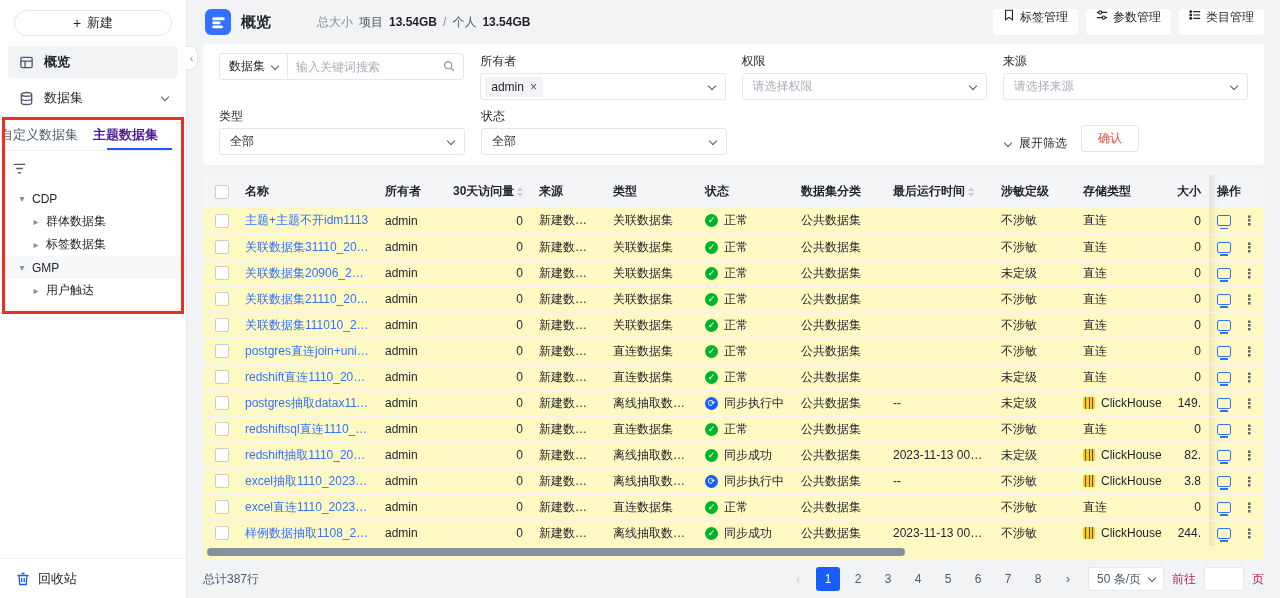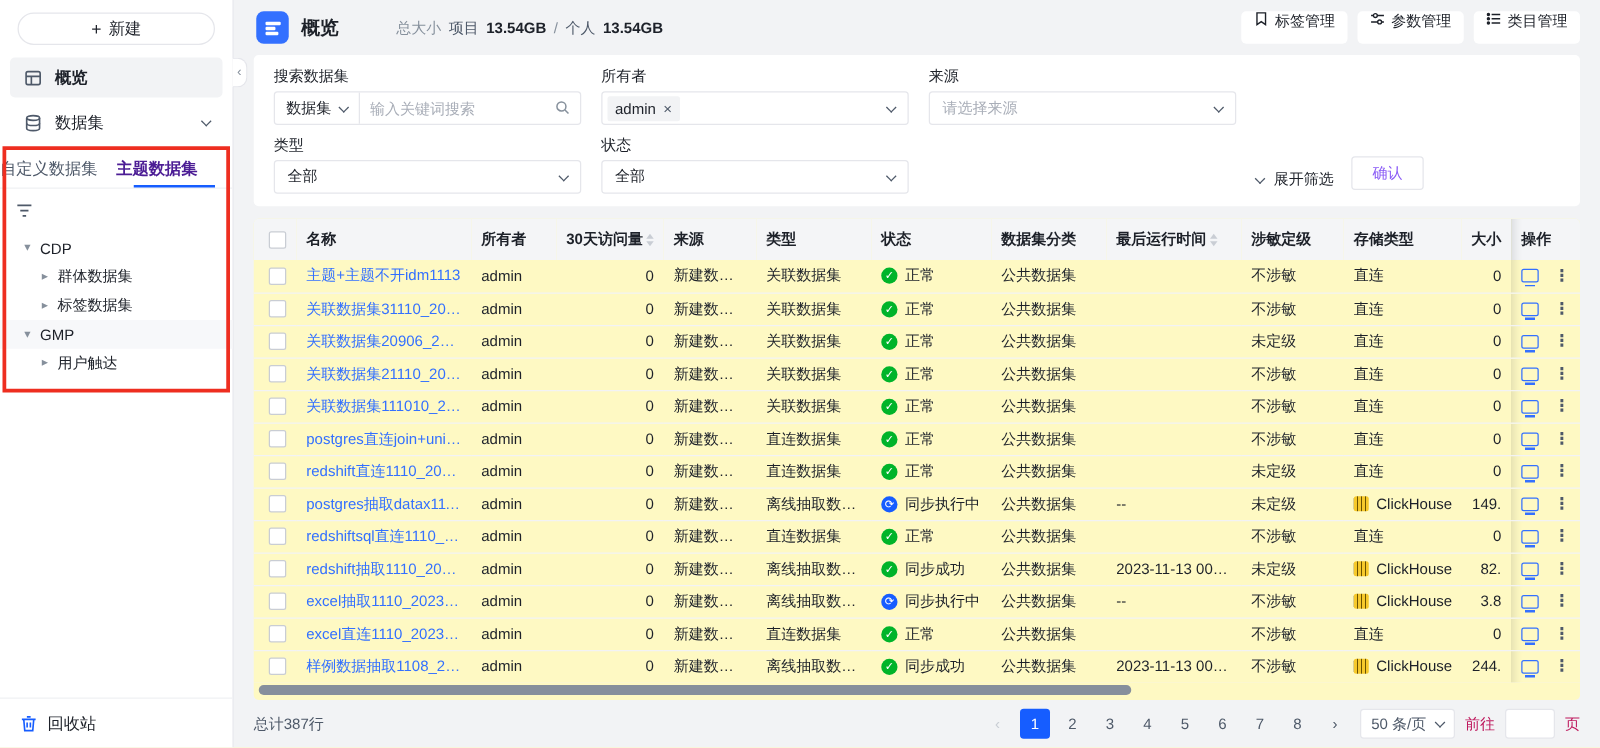--- a/index.html
+++ b/index.html
@@ -59,21 +59,21 @@
   .combo-input{flex:1;border:none;outline:none;padding:0 24px 0 8px;font-size:12px;min-width:0;font-family:inherit;background:transparent;color:#1d2129}
   .combo-input::placeholder{color:#a9aeb8}
   .search-combo .sicon{position:absolute;right:8px;top:6px;display:flex}
   .select{height:27px;border:1px solid #e5e6eb;border-radius:3px;background:#fff;display:flex;align-items:center;justify-content:space-between;padding:0 10px;font-size:12px;cursor:pointer}
   .select .ph{color:#a9aeb8}
   .select.owner{padding-left:4px}
   .tag{display:inline-flex;align-items:center;gap:6px;background:#f2f3f5;border-radius:2px;height:20px;padding:0 6px;font-size:12px}
   .tag .x{color:#4e5969;cursor:pointer}
   .filter-actions{display:flex;align-items:flex-end;gap:14px;padding-bottom:3px}
   .expand-link{display:flex;align-items:center;gap:8px;font-size:12px;cursor:pointer}
-  .confirm-btn{height:27px;padding:0 16px;background:#fff;border:1px solid #e5e6eb;border-radius:3px;font-size:12px;color:#8b5cf6;cursor:pointer;font-family:inherit}
+  .confirm-btn{height:27px;padding:0 16px;background:#fff;border:1px solid #e5e6eb;border-radius:3px;font-size:12px;color:#ef4444;cursor:pointer;font-family:inherit}
 
   
   .table-card{background:#fef9c3;border-radius:4px;margin-top:10px;flex:1;min-height:0;display:flex;flex-direction:column;overflow:hidden}
   .table-clip{flex:1;overflow:hidden}
   table.dtable{border-collapse:collapse;table-layout:fixed;width:1062px;font-size:12px}
   .dtable th{height:33px;background:#f4f5f7;font-weight:600;color:#1d2129;text-align:left;padding:0 8px;white-space:nowrap;overflow:hidden}
   .dtable td{height:26px;border-bottom:1px solid #f2f3f5;padding:0 8px;white-space:nowrap;overflow:hidden;text-overflow:ellipsis;color:#1d2129}
   .dtable th:first-child,.dtable td:first-child{padding-left:12px}
   .right{text-align:right}
   .name-link{color:#3370ff;text-decoration:none;display:block;overflow:hidden;text-overflow:ellipsis;cursor:pointer}
@@ -238,21 +238,20 @@
               </svg>
             </span>
           <span>类目管理</span>
         </button>
       </div>
     </header>
 
     <section class="filter-card">
       <div class="filter-row">
         <div class="fg">
-          <div class="flabel">搜索数据集</div>
           <div class="search-combo">
             <div class="combo-select">
               <span>数据集</span>
               <i class="chev"></i>
             </div>
             <input class="combo-input" placeholder="输入关键词搜索" style="">
             <span class="sicon">
               <svg width="12" height="12" viewBox="0 0 14 14" fill="none" stroke="#86909c" stroke-width="1.4">
                   <circle cx="6" cy="6" r="4.2"></circle>
                   <path d="M9.3 9.3L12.6 12.6"></path>
@@ -260,20 +259,27 @@
             </span>
           </div>
         </div>
         <div class="fg">
           <div class="flabel">所有者</div>
           <div class="select owner">
             <span class="tag">
               <span>admin</span>
               <span class="x">×</span>
             </span>
+            <i class="chev"></i>
+          </div>
+        </div>
+        <div class="fg">
+          <div class="flabel">权限</div>
+          <div class="select">
+            <span class="ph">请选择权限</span>
             <i class="chev"></i>
           </div>
         </div>
         <div class="fg">
           <div class="flabel">来源</div>
           <div class="select">
             <span class="ph">请选择来源</span>
             <i class="chev"></i>
           </div>
         </div>

